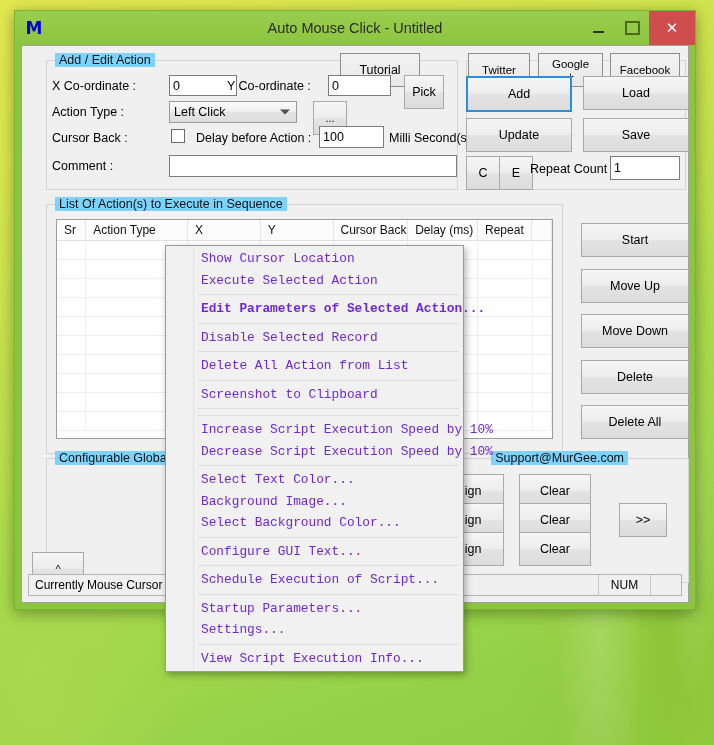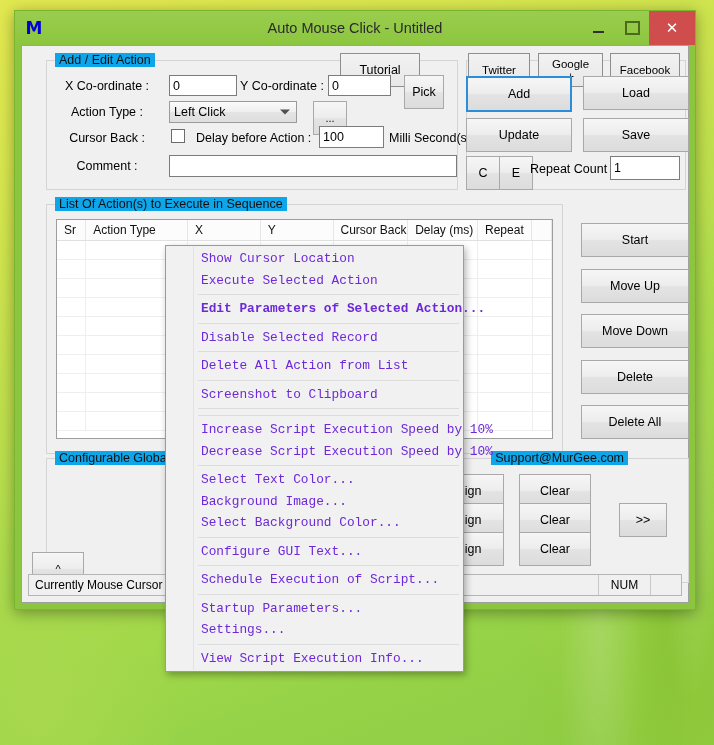--- a/index.html
+++ b/index.html
@@ -83,33 +83,33 @@
   }
 
   
   .groupbox {
     position: absolute;
     border: 1px solid #d4d4d4;
   }
   .gb-label {
     position: absolute;
     top: -8px; left: 8px;
-    background: #0ea5e9;
+    background: #7dd3fc;
     padding: 0 4px;
     font-size: 12.5px;
     color: #111;
     white-space: nowrap;
   }
   .gb-label.right { left: auto; right: 60px; }
 
   .lbl {
     position: absolute;
     font-size: 12.5px;
     color: #000;
-    text-align: center;
+    text-align: left;
     white-space: nowrap;
   }
   .lbl.left { text-align: left; }
 
   input.tb {
     position: absolute;
     border: 1px solid #7c7c7c;
     background: #fff;
     font-family: "Liberation Sans", sans-serif;
     font-size: 12.5px;

